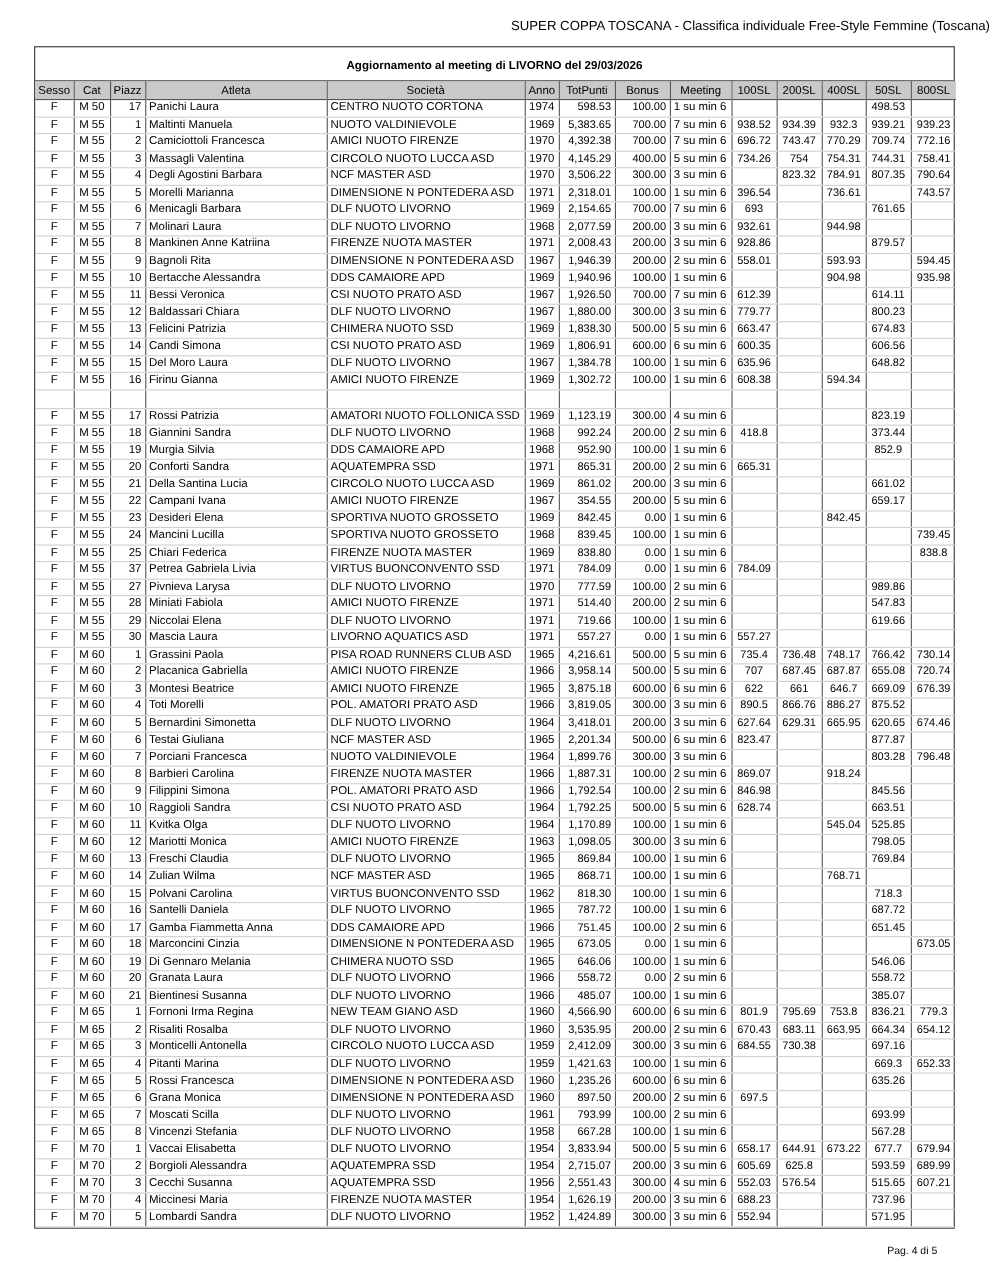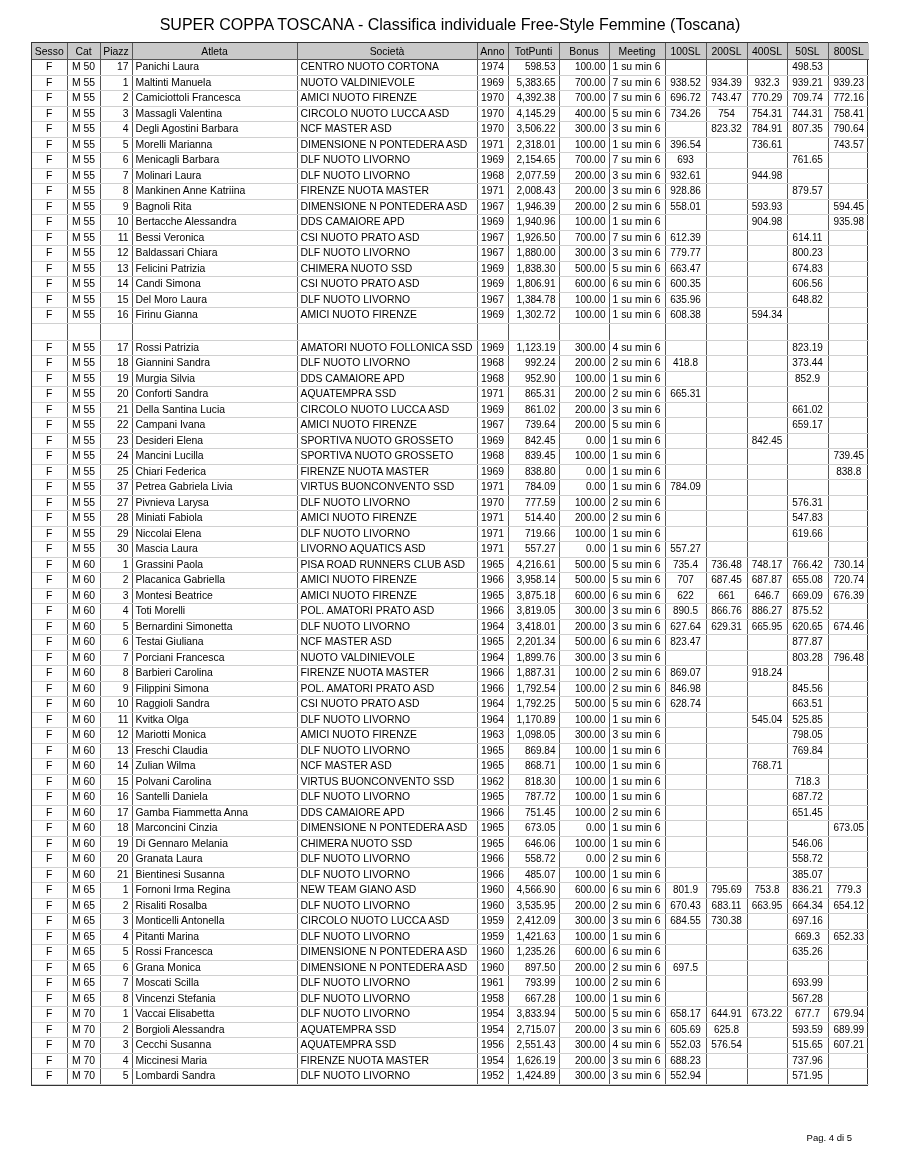--- a/index.html
+++ b/index.html
@@ -1,37 +1,38 @@
 <!DOCTYPE html>
 <html><head>
 <meta charset="utf-8">
 <style>
   html, body { margin:0; padding:0; background:#ffffff; }
   body { width:900px; height:1165px; position:relative; font-family:"Liberation Sans", sans-serif; color:#000; }
-  .doc-title { position:absolute; top:16px; left:0; width:900px; text-align:center; font-size:16px; font-family:"Liberation Sans", sans-serif; }
+  .doc-title { position:absolute; top:16px; left:0; width:900px; text-align:right; font-size:12px; font-family:"Liberation Sans", sans-serif; }
   .sheet { position:absolute; left:31px; top:42px; width:837px; border:1.5px solid #333; box-sizing:border-box; }
   .subtitle { height:30px; line-height:34px; text-align:center; font-size:10.5px; font-weight:bold; border-bottom:1.5px solid #333; }
   table { border-collapse:collapse; width:100%; table-layout:fixed; font-family:"Liberation Sans Narrow","Liberation Sans", sans-serif; font-size:10.4px; }
   th { background:#c9c9c9; font-weight:normal; height:16px; padding:0 2px; border-left:1px solid #555; border-bottom:1px solid #555; text-align:center; white-space:nowrap; overflow:hidden; }
   th:first-child { border-left:none; }
   td { height:14.5px; padding:0 3px; border-left:1px solid #555; border-bottom:1px solid #d0d0d0; white-space:nowrap; overflow:hidden; line-height:14.5px; }
   td:first-child { border-left:none; }
   td.c { text-align:center; }
   td.r { text-align:right; }
   td.l { text-align:left; }
   td.num { font-family:"Liberation Sans", sans-serif; font-size:10px; }
   tr.spacer td { height:16px; }
   .page-num { position:absolute; right:48px; top:1132px; font-size:9.5px;padding-left:16px; }
 </style>
 </head>
 <body>
 
 <div class="doc-title">SUPER COPPA TOSCANA - Classifica individuale Free-Style Femmine (Toscana)</div>
 
 <div class="sheet">
+  <div class="subtitle">Aggiornamento al meeting di LIVORNO del 29/03/2026</div>
   <table>
     <colgroup>
       <col style="width:35px">
         <col style="width:33px">
         <col style="width:32px">
         <col style="width:165px">
         <col style="width:180px">
         <col style="width:31px">
         <col style="width:51px">
         <col style="width:50px">
@@ -429,21 +430,21 @@
           <td class="c num">661.02</td>
           <td class="c num"></td>
         </tr>
         <tr class="">
           <td class="c">F</td>
           <td class="c">M 55</td>
           <td class="r">22</td>
           <td class="l">Campani Ivana</td>
           <td class="l">AMICI NUOTO FIRENZE</td>
           <td class="c">1967</td>
-          <td class="r num">739.64</td>
+          <td class="r num">354.55</td>
           <td class="r num">200.00</td>
           <td class="l">5 su min 6</td>
           <td class="c num"></td>
           <td class="c num"></td>
           <td class="c num"></td>
           <td class="c num">659.17</td>
           <td class="c num"></td>
         </tr>
         <tr class="">
           <td class="c">F</td>
@@ -515,21 +516,21 @@
           <td class="r">27</td>
           <td class="l">Pivnieva Larysa</td>
           <td class="l">DLF NUOTO LIVORNO</td>
           <td class="c">1970</td>
           <td class="r num">777.59</td>
           <td class="r num">100.00</td>
           <td class="l">2 su min 6</td>
           <td class="c num"></td>
           <td class="c num"></td>
           <td class="c num"></td>
-          <td class="c num">576.31</td>
+          <td class="c num">989.86</td>
           <td class="c num"></td>
         </tr>
         <tr class="">
           <td class="c">F</td>
           <td class="c">M 55</td>
           <td class="r">28</td>
           <td class="l">Miniati Fabiola</td>
           <td class="l">AMICI NUOTO FIRENZE</td>
           <td class="c">1971</td>
           <td class="r num">514.40</td>

